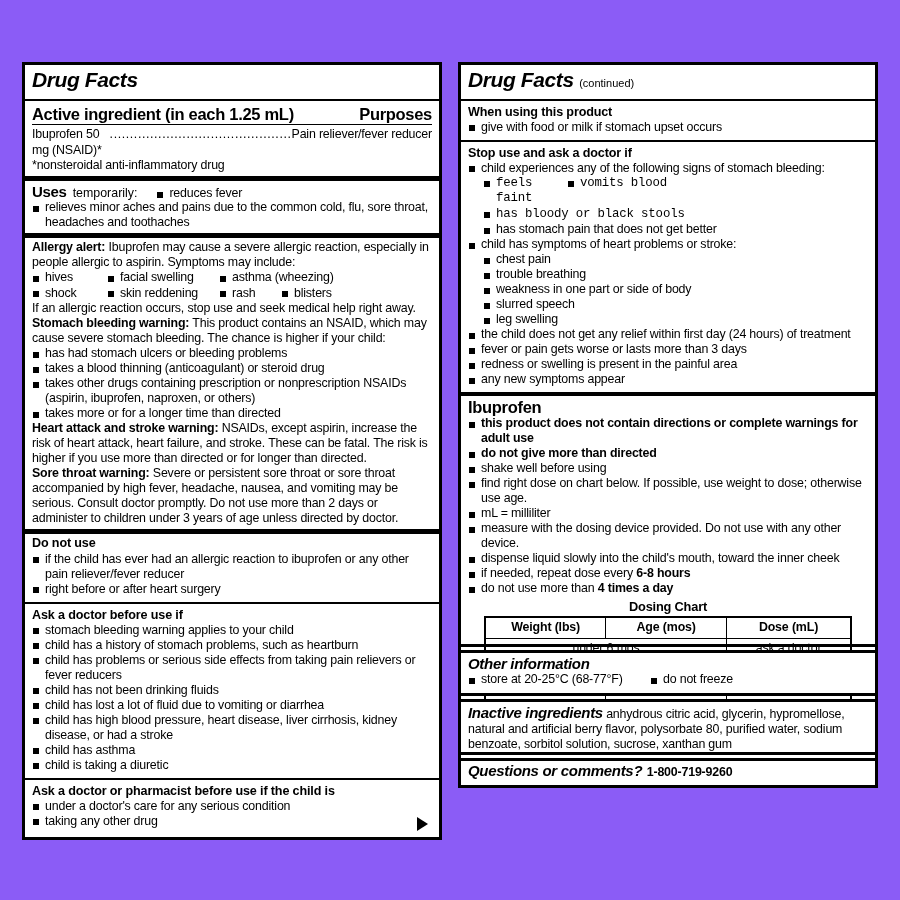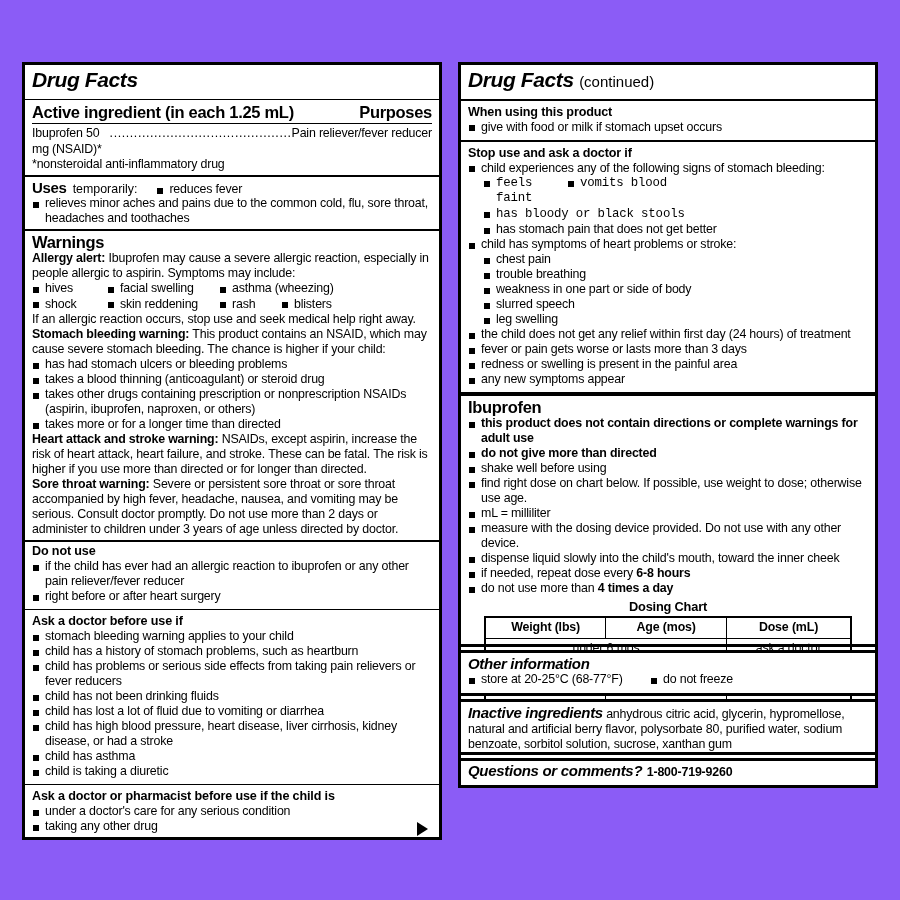--- a/index.html
+++ b/index.html
@@ -38,21 +38,21 @@
     font-size: 21px;
     font-weight: 700;
     font-style: italic;
     letter-spacing: -0.4px;
     line-height: 1.12;
     padding: 1px 0 2px 0;
   }
   .dfacts .cont {
     font-style: normal;
     font-weight: 400;
-    font-size: 15px;
+    font-size: 11px;
     letter-spacing: 0;
   }
   .h-big {
     font-size: 16.5px;
     font-weight: 700;
     letter-spacing: -0.3px;
     line-height: 1.12;
     display: flex;
     justify-content: space-between;
     align-items: baseline;
@@ -216,21 +216,20 @@
       <div class="uses-row">
         <span class="inline-head">Uses</span>
         <span class="inline-head-lbl lbl" style="margin-left:6px;">temporarily:</span>
         <span class="bi" style="margin-left:12px;">reduces fever</span>
       </div>
       <div class="bl">relieves minor aches and pains due to the common cold, flu, sore throat, headaches and toothaches</div>
     </div>
     <div class="bar-thick"></div>
 
     <div class="sec">
-      <div class="h-big solo">Warnings</div>
 
       <div class="txt"><b>Allergy alert:</b> <span>Ibuprofen may cause a severe allergic reaction, especially in people allergic to aspirin. Symptoms may include:</span></div>
 
       <div class="blrow">
         <span class="bi w-hives">hives</span>
         <span class="bi w-facial">facial swelling</span>
         <span class="bi">asthma (wheezing)</span>
       </div>
       <div class="blrow">
         <span class="bi w-shock">shock</span>

